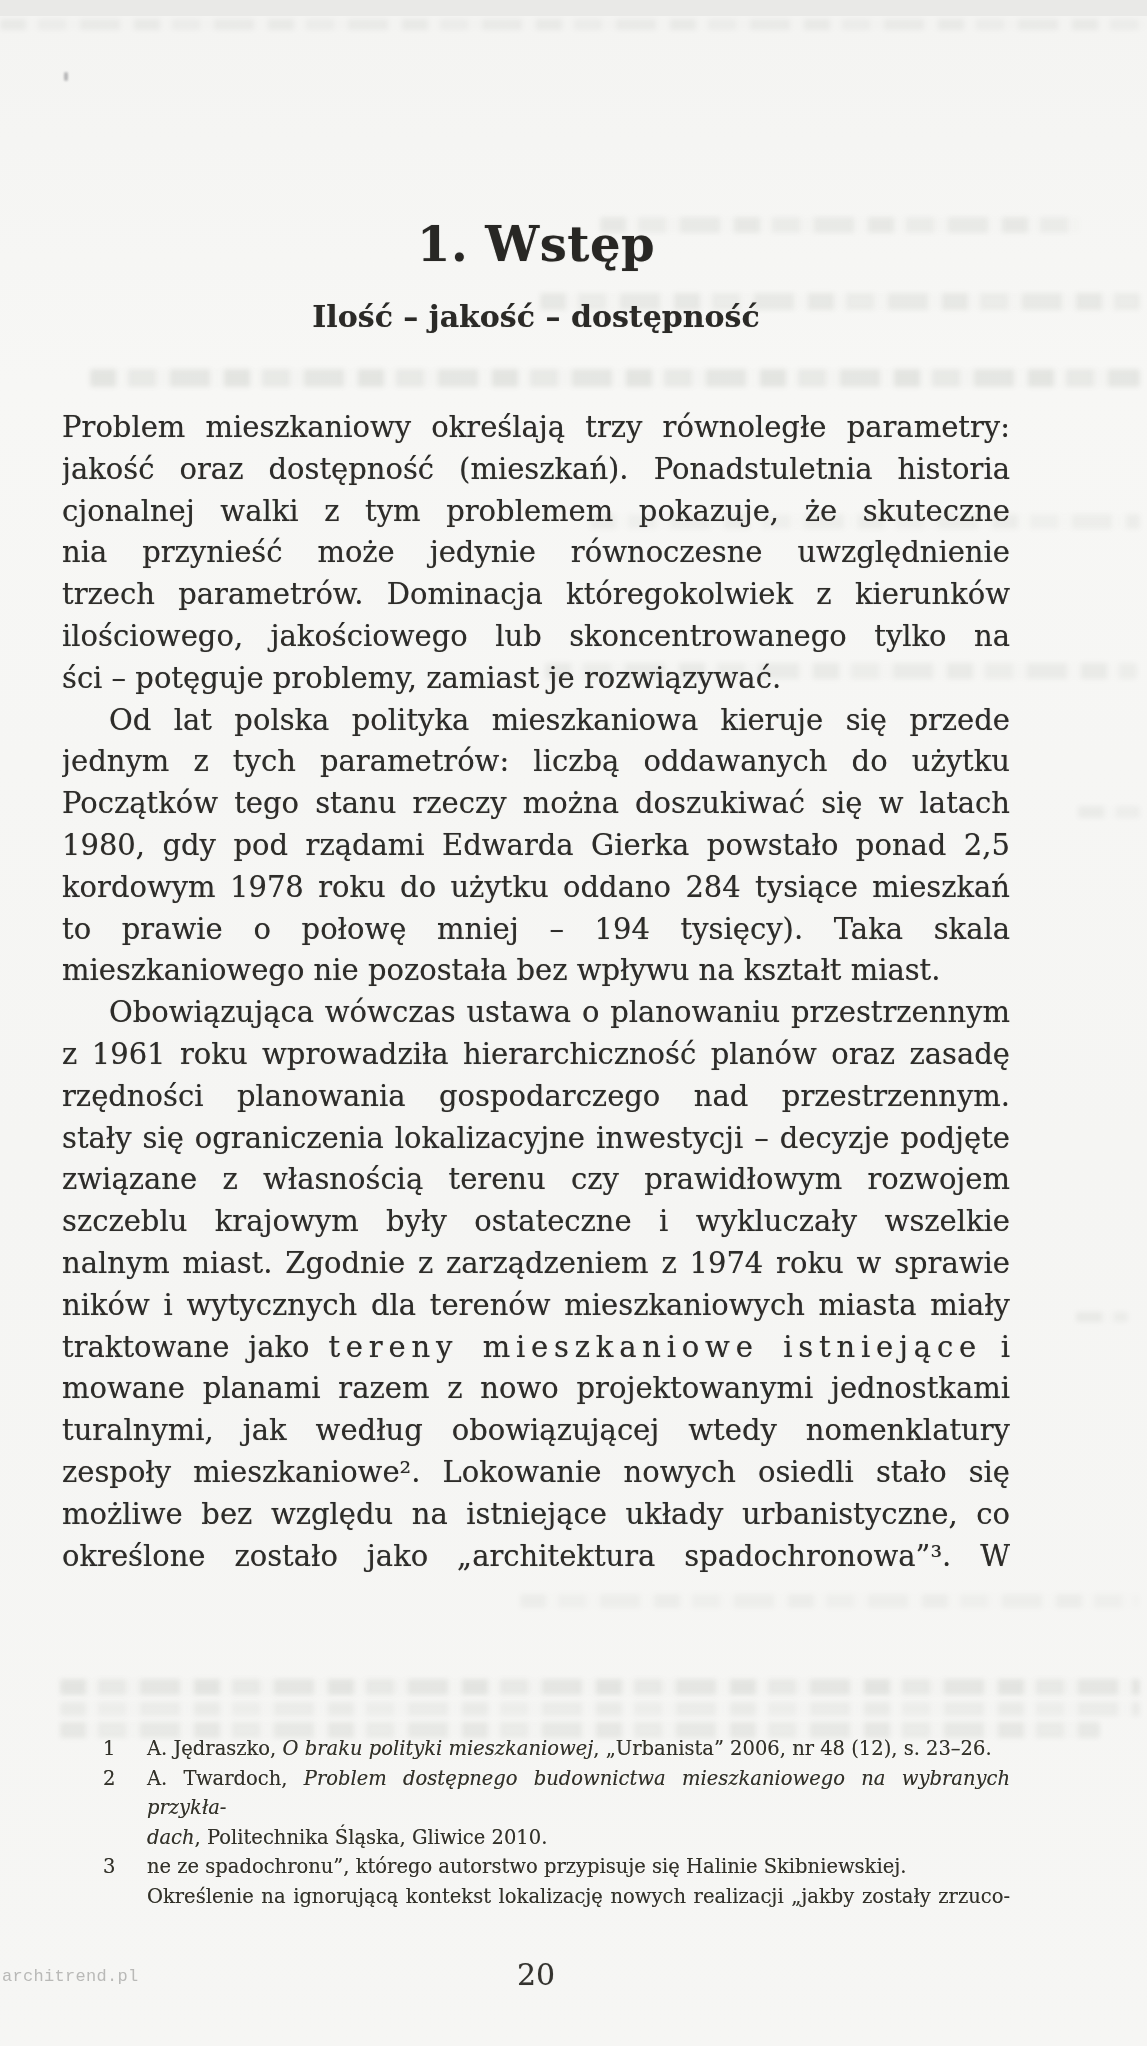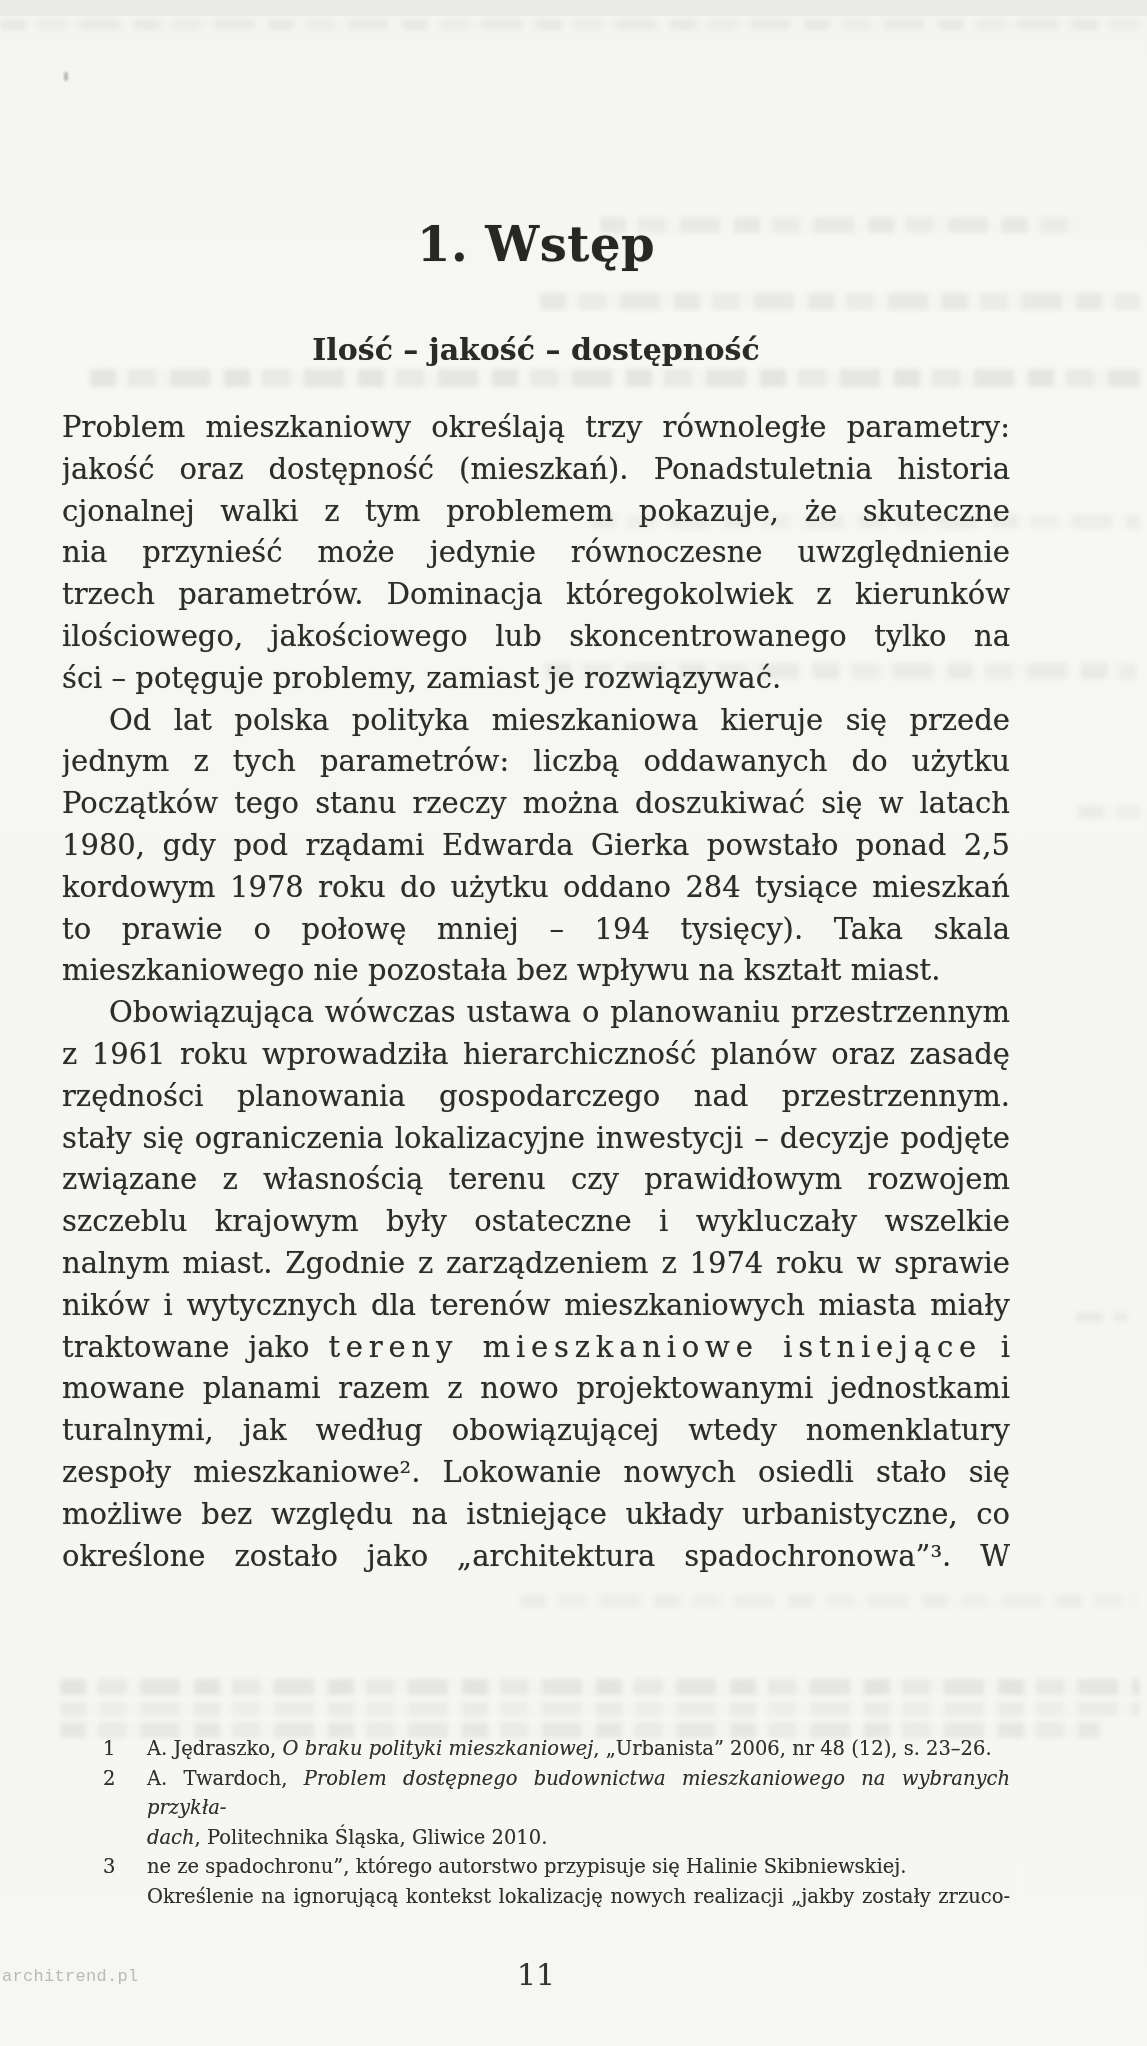--- a/index.html
+++ b/index.html
@@ -12,21 +12,21 @@
     font-family:"DejaVu Serif","Liberation Serif",serif;
     color:#2d2c29;
   }
   
   .heading-block{position:absolute;left:62px;top:200px;width:948px;text-align:center;}
   .chapter-title{
     font-size:48px;font-weight:bold;color:#282724;letter-spacing:.5px;
     text-shadow:0 0 1px rgba(40,39,36,.45);
   }
   .section-subtitle{
-    position:absolute;left:62px;top:316px;width:948px;text-align:center;
+    position:absolute;left:62px;top:283px;width:948px;text-align:center;
     font-size:30px;font-weight:bold;color:#2b2a27;
     text-shadow:0 0 .8px rgba(43,42,39,.4);
   }
   
   .body-text{
     position:absolute;left:62px;top:391px;width:948px;
     font-size:29px;line-height:41.8px;
     text-shadow:0 0 .7px rgba(45,44,41,.55);
   }
   .ln{
@@ -150,16 +150,16 @@
       <div class="fl just"><span>A. Twardoch, </span><i>Problem dostępnego budownictwa mieszkaniowego na wybranych przykła-</i></div>
       <div class="fl"><i>dach</i><span>, Politechnika Śląska, Gliwice 2010.</span></div>
     </div>
     <div class="fn">
       <span class="num">3</span>
       <div class="fl">ne ze spadochronu”, którego autorstwo przypisuje się Halinie Skibniewskiej.</div>
       <div class="fl just">Określenie na ignorującą kontekst lokalizację nowych realizacji „jakby zostały zrzuco-</div>
     </div>
   </div>
 
-  <div class="page-number">11</div>
+  <div class="page-number">20</div>
   <div class="watermark">architrend.pl</div>
 
 </div>
 
 </body></html>

